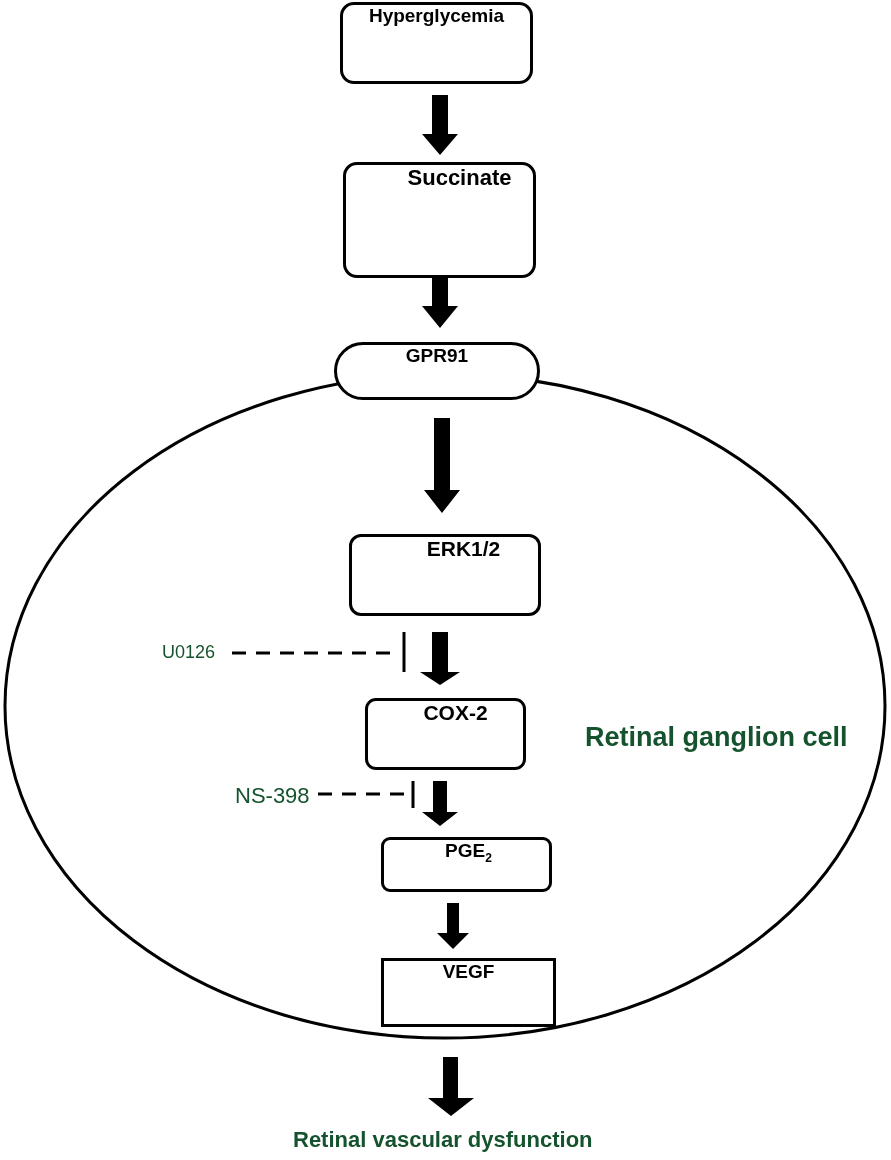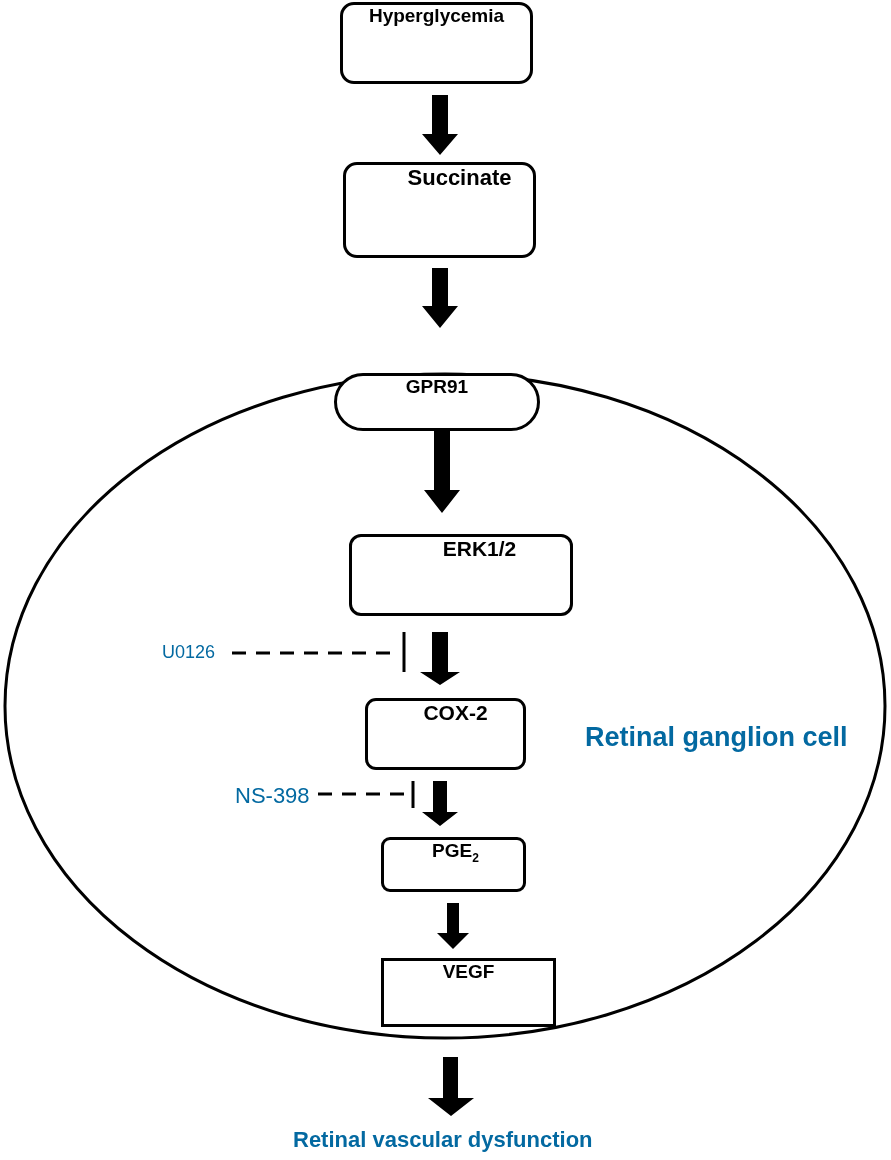--- a/index.html
+++ b/index.html
@@ -1,19 +1,19 @@
 <!DOCTYPE html>
 <html><head>
 <meta charset="utf-8">
 <style>
   html, body { margin: 0; padding: 0; background: #ffffff; }
   body { width: 891px; height: 1160px; position: relative; overflow: hidden; font-family: "Liberation Sans", sans-serif; }
   svg { position: absolute; left: 0; top: 0; }
   .box { position: absolute; border: 3px solid #000; background: #fff; box-sizing: border-box; display: flex; align-items: flex-start; justify-content: center; font-weight: bold; color: #000; font-family: "Liberation Sans", sans-serif; }
-  .label { position: absolute; color: #0369a1; font-family: "Liberation Sans", sans-serif; white-space: nowrap; }
+  .label { position: absolute; color: #14532d; font-family: "Liberation Sans", sans-serif; white-space: nowrap; }
 </style>
 </head>
 <body>
 
 <svg width="891" height="1160">
 
   <ellipse cx="445" cy="706" rx="440" ry="332" fill="none" stroke="#000" stroke-width="3"></ellipse>
 
   <g fill="#000">
     <polygon points="432,95 448,95 448,134 458,134 440,155 422,134 432,134"></polygon>
@@ -27,33 +27,33 @@
 
   <line x1="232" y1="653" x2="395" y2="653" stroke="#000" stroke-width="3" stroke-dasharray="14,10"></line>
   <line x1="404" y1="632" x2="404" y2="672" stroke="#000" stroke-width="3"></line>
   <line x1="318" y1="794" x2="408" y2="794" stroke="#000" stroke-width="3" stroke-dasharray="14,10"></line>
   <line x1="413" y1="781" x2="413" y2="808" stroke="#000" stroke-width="3"></line>
 </svg>
 
 <div class="box" style="left:340px;top:2px;width:193px;height:82px;border-radius:14px;font-size:19px;">
   <span>Hyperglycemia</span>
 </div>
-<div class="box" style="left:343px;top:162px;width:193px;height:96px;border-radius:14px;font-size:22px;padding-left:40px;">
+<div class="box" style="left:343px;top:162px;width:193px;height:116px;border-radius:14px;font-size:22px;padding-left:40px;">
   <span>Succinate</span>
 </div>
-<div class="box" style="left:334px;top:342px;width:206px;height:58px;border-radius:29px;font-size:19px;margin-top:31px;">
+<div class="box" style="left:334px;top:342px;width:206px;height:58px;border-radius:29px;font-size:19px;">
   <span>GPR91</span>
 </div>
-<div class="box" style="left:349px;top:534px;width:224px;height:82px;border-radius:12px;font-size:21px;padding-left:37px;">
+<div class="box" style="left:349px;top:534px;width:192px;height:82px;border-radius:12px;font-size:21px;padding-left:37px;">
   <span>ERK1/2</span>
 </div>
 <div class="box" style="left:365px;top:698px;width:161px;height:72px;border-radius:11px;font-size:21px;padding-left:20px;">
   <span>COX-2</span>
 </div>
-<div class="box" style="left:381px;top:837px;width:145px;height:55px;border-radius:9px;font-size:19px;padding-left:4px;">
+<div class="box" style="left:381px;top:837px;width:171px;height:55px;border-radius:9px;font-size:19px;padding-left:4px;">
   <span><span>PGE</span><sub style="font-size:12px;">2</sub></span>
 </div>
 <div class="box" style="left:381px;top:958px;width:175px;height:69px;border-radius:0;font-size:19px;">
   <span>VEGF</span>
 </div>
 
 <div class="label" style="left:162px;top:642px;font-size:18px;">U0126</div>
 <div class="label" style="left:235px;top:783px;font-size:22px;">NS-398</div>
 <div class="label" style="left:585px;top:722px;font-size:27px;font-weight:bold;">Retinal ganglion cell</div>
 <div class="label" style="left:293px;top:1127px;font-size:22px;font-weight:bold;">Retinal vascular dysfunction</div>

